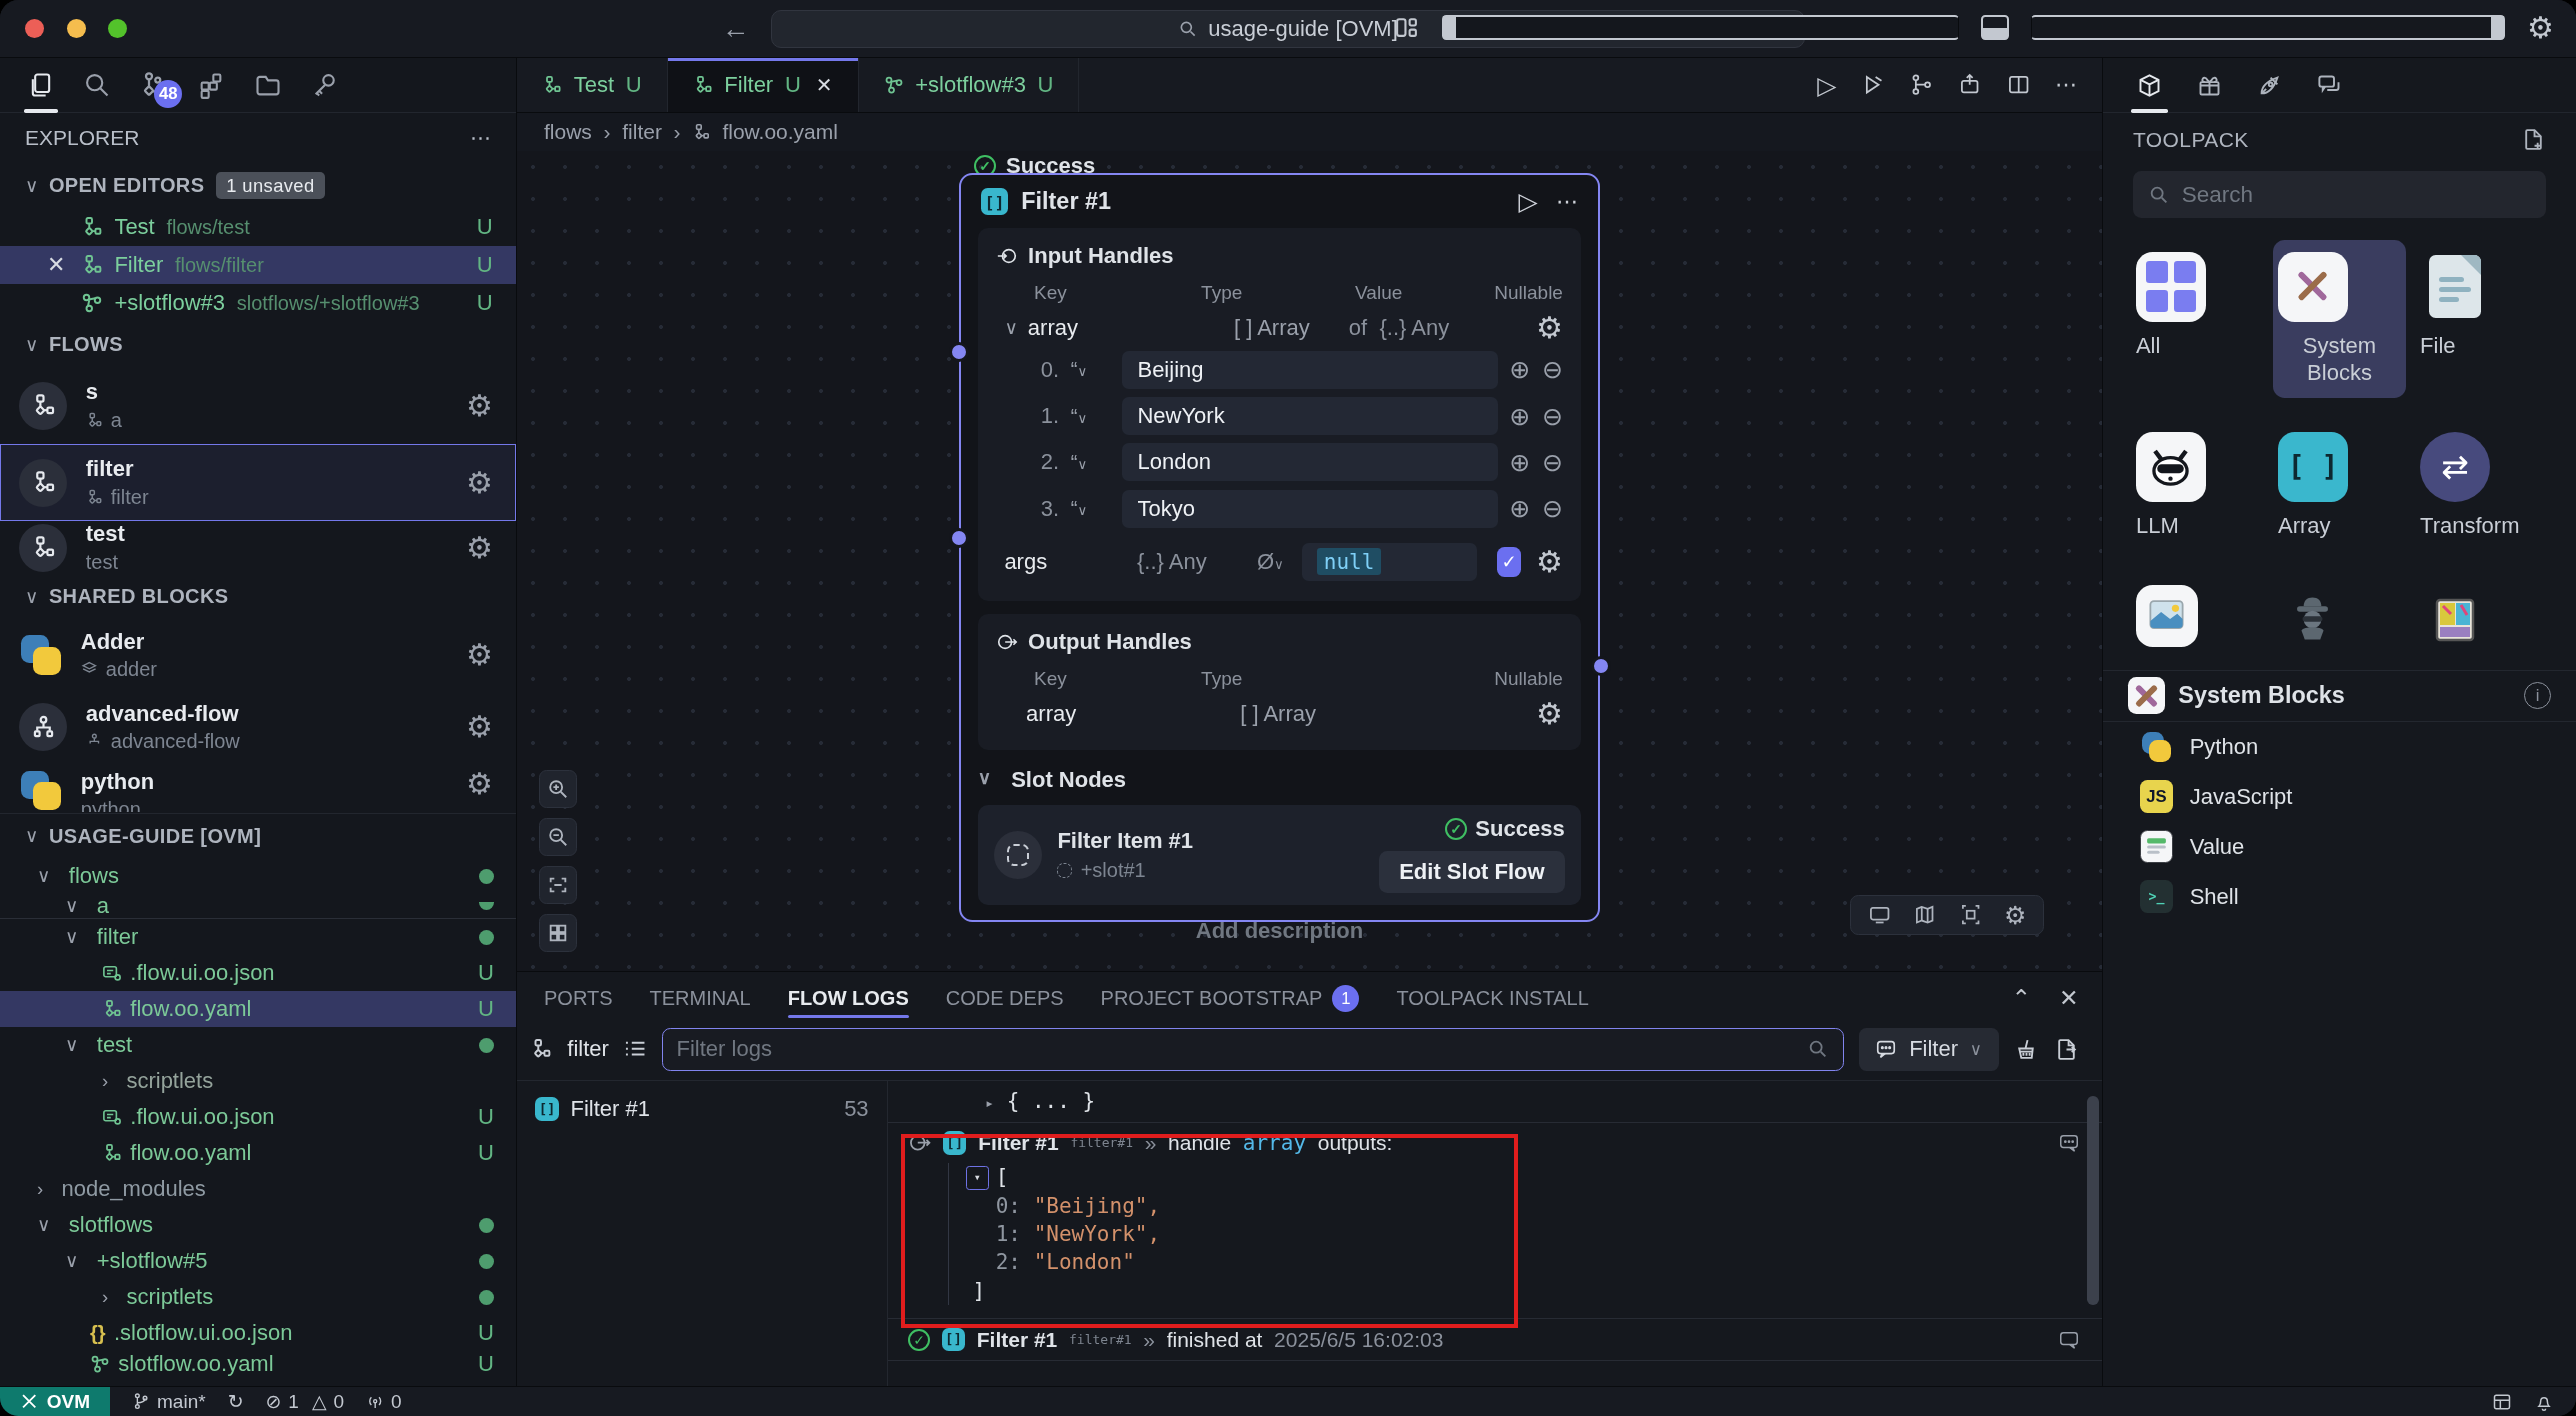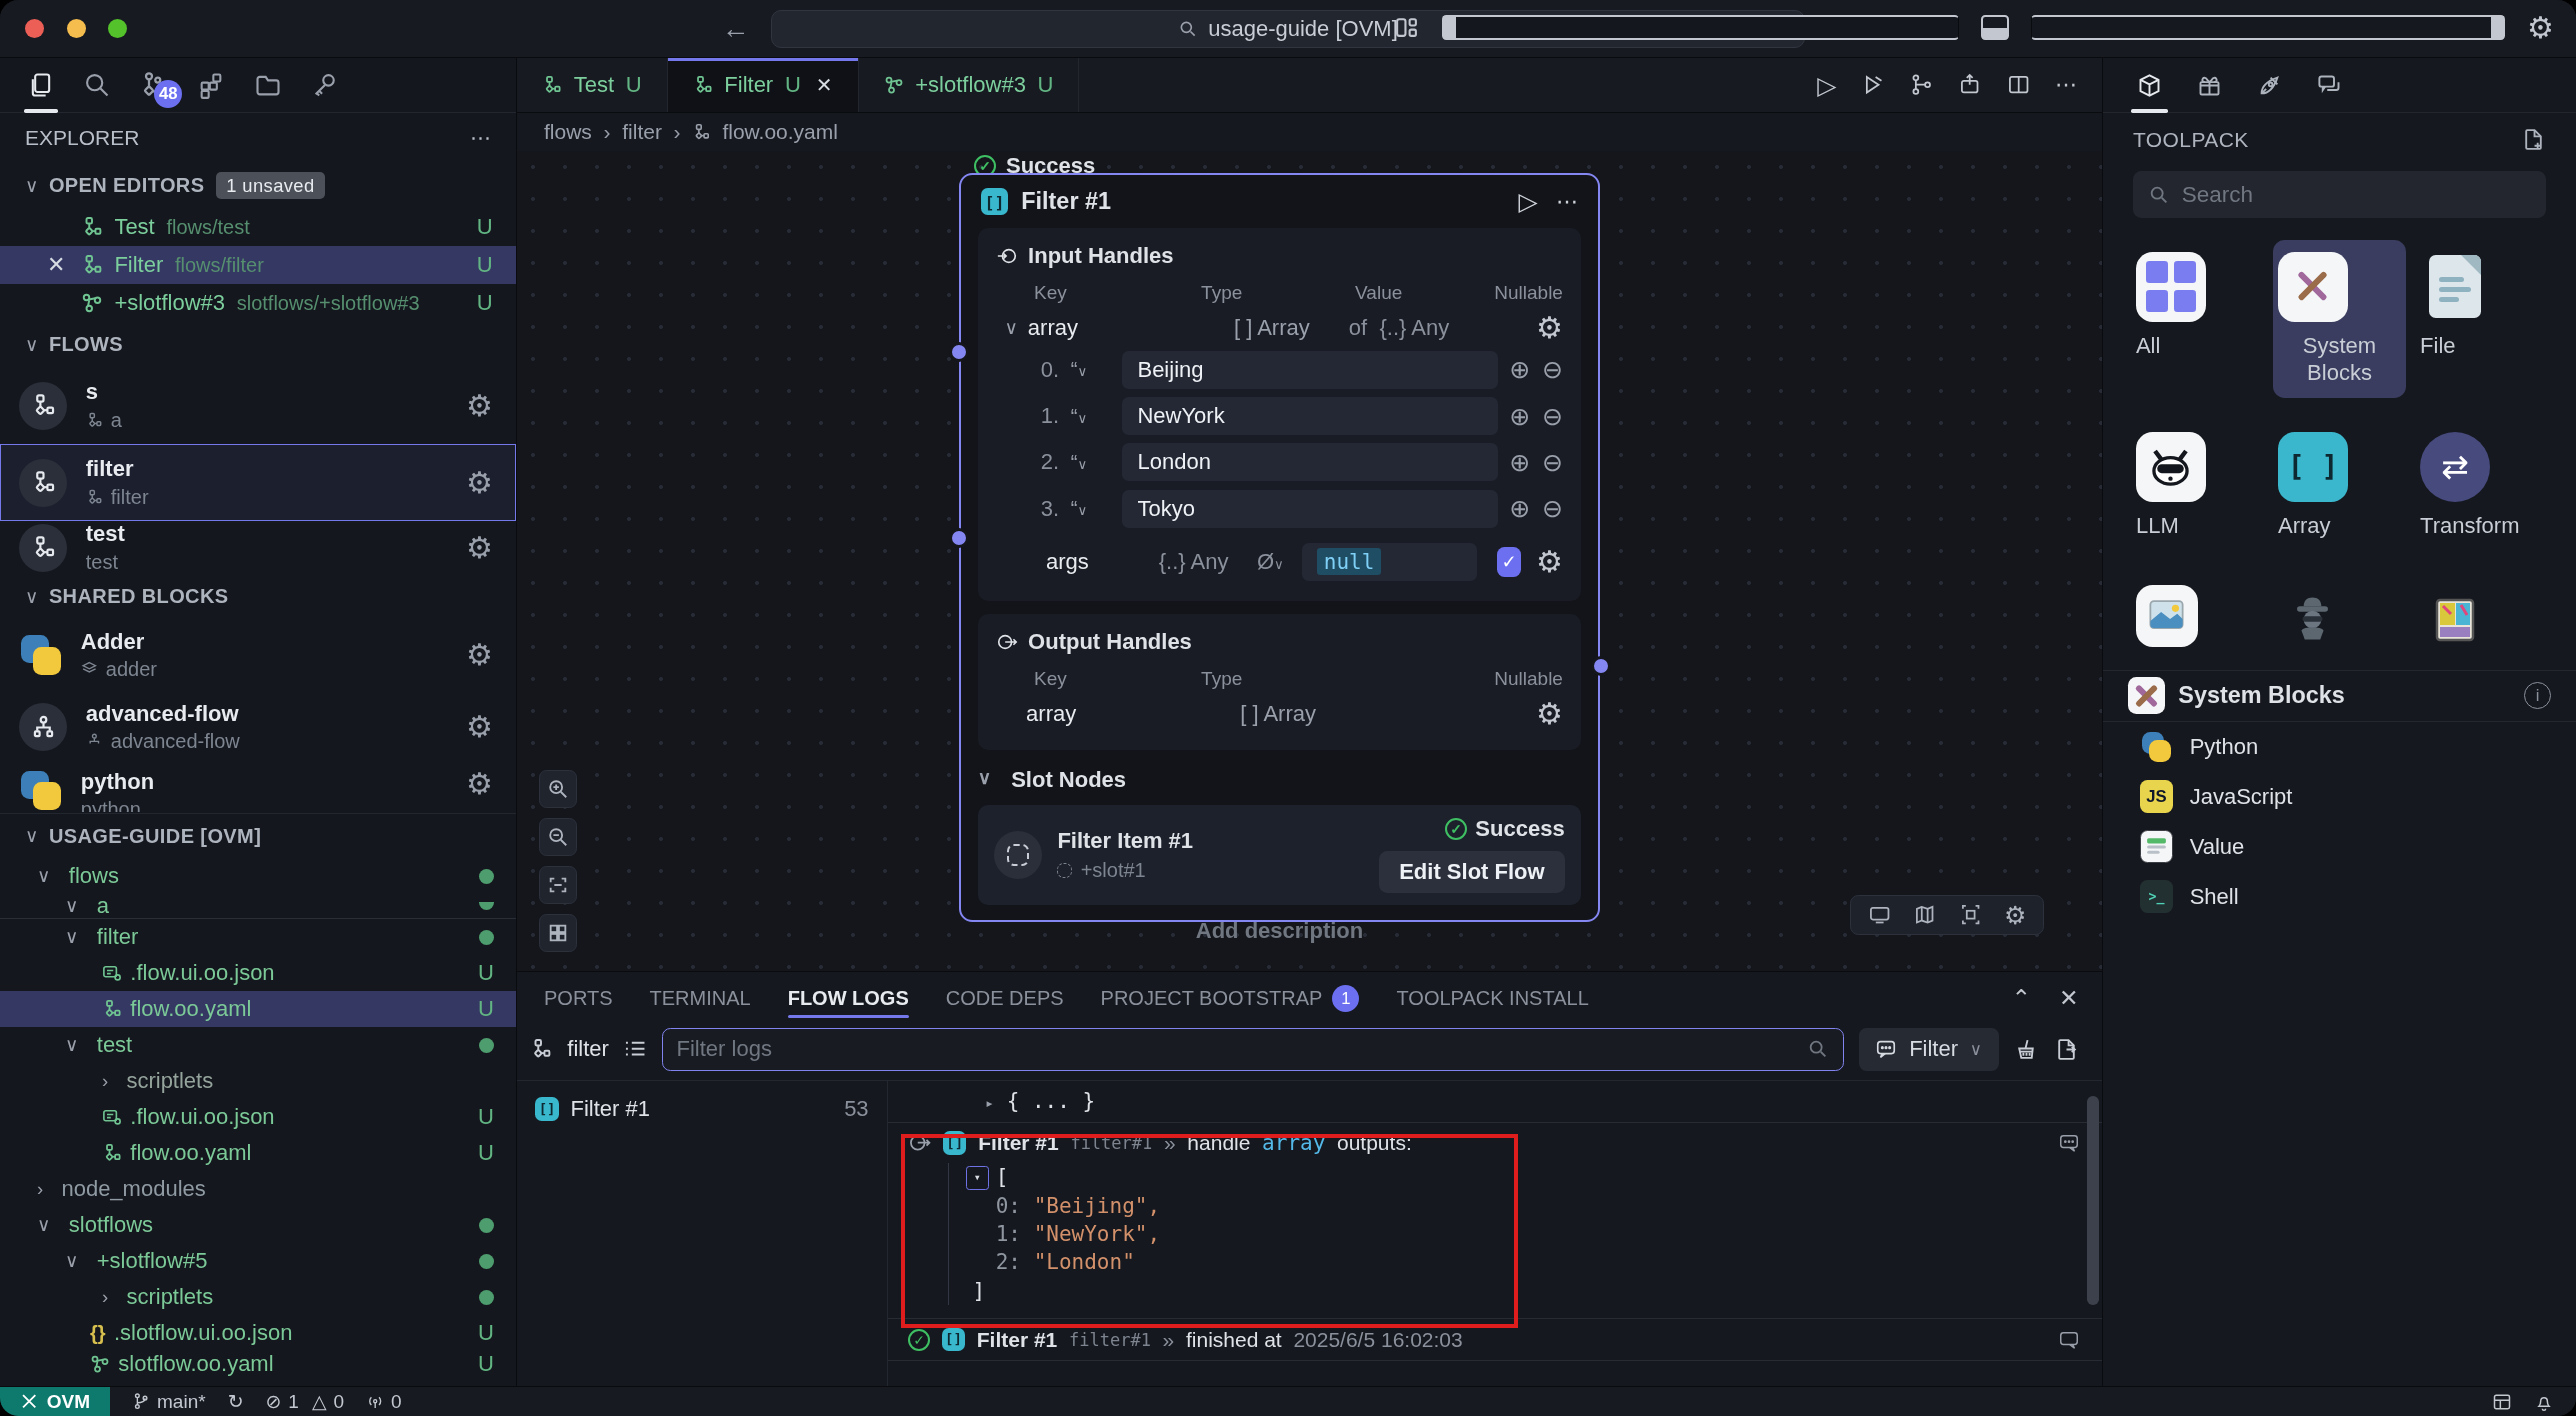--- a/index.html
+++ b/index.html
@@ -92,21 +92,21 @@
   .cols{display:flex;color:#8b919c;font-size:19px;margin:0 0 8.3px 38px;}
   .c-key{width:167px;}.c-type{width:154px;}.c-val{flex:1;}.c-null{width:92px;text-align:right;}
   .hrow{display:flex;align-items:center;margin-left:8.3px;}
   .hrow .k{width:167px;color:#e8ebef;}
   .hrow .ty{width:154px;color:#9aa0ab;text-align:center;}
   .itemrow{display:flex;align-items:center;gap:11.7px;margin:8.3px 0 0 30px;}
   .idx{width:33px;color:#8b919c;text-align:right;}
   .qsel{color:#9aa0ab;font-size:20px;width:40px;}
   .vbox{flex:1;height:38px;background:#232834;border-radius:6.7px;display:flex;align-items:center;padding:0 15px;color:#eef1f5;}
   .pm{color:#9aa0ab;font-size:25px;}
-  .argsrow{display:flex;align-items:center;margin:15px 0 5px 8.3px;gap:6.7px;text-align:center;}
+  .argsrow{display:flex;align-items:center;margin:15px 0 5px 8.3px;gap:6.7px;}
   .nullsel{color:#7fd0f7;background:#1f4d63;padding:1.7px 6.7px;border-radius:3.3px;font-family:"DejaVu Sans Mono",monospace;font-size:21px;}
   .checkbox{width:30px;height:30px;background:#6b6ff0;border-radius:7.5px;color:#fff;display:flex;align-items:center;justify-content:center;font-size:18.4px;}
   .slotcard{background:#1d212b;border-radius:10px;display:flex;align-items:center;gap:15px;padding:11.7px 16.7px;text-align:center;}
   .dashsq{width:22px;height:22px;border:2.5px dashed #c9ced6;border-radius:6.7px;}
   .slotbtn{background:#2b303c;border-radius:8.3px;padding:8.3px 20px;color:#eef1f5;font-weight:600;}
   .adddesc{position:absolute;left:442px;top:767px;width:641px;text-align:center;color:#707781;font-weight:600;}
   .cdot{position:absolute;width:20px;height:20px;border-radius:50%;background:#8486f2;border:3.3px solid #14161c;}
   .zoomctl{position:absolute;left:22px;top:619px;display:flex;flex-direction:column;gap:10px;}
   .zbtn{width:38px;height:38px;background:#20242d;border:0.8px solid #2c313c;border-radius:7.5px;display:flex;align-items:center;justify-content:center;color:#aeb4be;}
   .mapctl{position:absolute;right:58px;top:744px;background:#1e222b;border:0.8px solid #2c313c;border-radius:8.3px;display:flex;align-items:center;gap:22px;padding:6.7px 16.7px;color:#aeb4be;}
@@ -123,21 +123,21 @@
   .loginput input{flex:1;background:transparent;border:0;outline:0;color:#e8ebef;font-size:22px;font-family:"Liberation Sans",sans-serif;}
   .loginput input::placeholder{color:#707781;}
   .eventsbtn{background:#262a33;border-radius:7.5px;height:43px;display:flex;align-items:center;gap:11.7px;padding:0 16.7px;color:#d7dbe2;}
   .logs{flex:1;display:flex;overflow:hidden;border-top:0.8px solid #23272f;}
   .lognav{width:371px;border-right:0.8px solid #23272f;padding-top:6.7px;}
   .navrow{height:43px;display:flex;align-items:center;gap:11.7px;padding:0 18.4px;}
   .logbody{flex:1;position:relative;font-size:21px;overflow:hidden;}
   .lrow{padding:8.3px 16.7px 8.3px 20px;border-bottom:0.8px solid #272b34;}
   .mono{font-family:"DejaVu Sans Mono",monospace;}
   .lhead{display:flex;align-items:center;gap:11.7px;}
-  .lid{color:#7d848f;font-family:"DejaVu Sans Mono",monospace;font-size:17px;}
+  .lid{color:#7d848f;font-family:"DejaVu Sans Mono",monospace;font-size:13px;}
   .kw{color:#54b9e8;font-family:"DejaVu Sans Mono",monospace;}
   .jsonblk{margin:8.3px 0 0 40px;border-left:1.7px solid #323744;padding-left:16.7px;font-family:"DejaVu Sans Mono",monospace;line-height:1.35;}
   .jidx{color:#8f96a0;}
   .jstr{color:#d3916b;}
   .tribox{display:inline-flex;width:23.4px;height:23.4px;border:1.7px solid #6e72e6;border-radius:3.3px;align-items:center;justify-content:center;font-size:11.7px;color:#d7dbe2;margin-right:6.7px;vertical-align:middle;}
   .redbox{position:absolute;left:13.3px;top:53px;width:617px;height:194px;border:4.2px solid #e01d1d;pointer-events:none;}
   .bubble{position:absolute;right:22px;color:#9aa0ab;}
   .scrollbar{position:absolute;right:3.3px;top:15px;width:11.7px;height:209px;background:#3c414c;border-radius:5.8px;}
   
   .ricons{height:55px;display:flex;align-items:center;gap:33px;padding:0 33px;border-bottom:0.8px solid #22262e;color:#aeb4be;}

